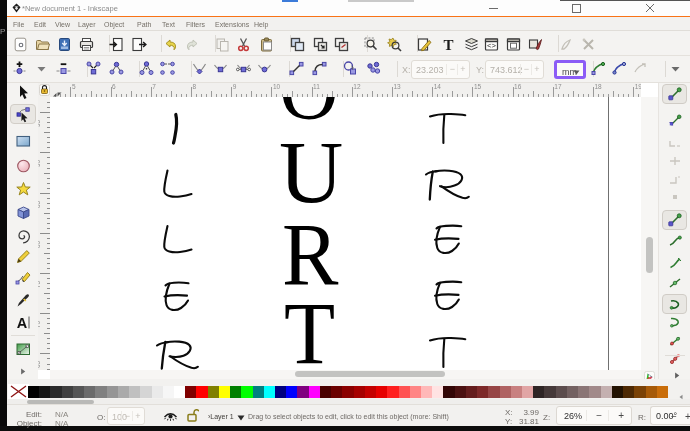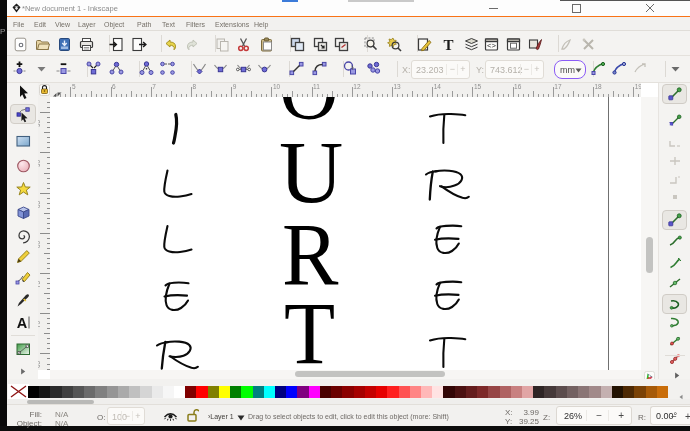--- a/index.html
+++ b/index.html
@@ -258,21 +258,21 @@
       <div style="position:absolute;right:3.5px;top:3px;font-size:9px;color:#c5c1ba;">+</div>
     </div>
 <div style="position:absolute;left:469px;top:9px;font-size:9px;color:#b5b1aa;">Y:</div>
 <div style="position:absolute;left:478px;top:4px;width:59px;height:19px;background:#fbfaf8;border:1px solid #e0dcd6;border-radius:3px;box-sizing:border-box;">
       <div style="position:absolute;left:4px;top:4px;font-size:9px;color:#b5b1aa;">743.612</div>
       <div style="position:absolute;right:22px;top:3px;bottom:3px;width:1px;background:#eceae6;"></div>
       <div style="position:absolute;right:11px;top:3px;bottom:3px;width:1px;background:#eceae6;"></div>
       <div style="position:absolute;right:14px;top:3px;font-size:9px;color:#c5c1ba;">−</div>
       <div style="position:absolute;right:3.5px;top:3px;font-size:9px;color:#c5c1ba;">+</div>
     </div>
-<div style="position:absolute;left:547px;top:4px;width:32px;height:19px;background:#fbfaf8;border:1px solid #8b5cf6;border-radius:8px;box-sizing:border-box;">
+<div style="position:absolute;left:547px;top:4px;width:32px;height:19px;background:#fbfaf8;border:3px solid #8b5cf6;border-radius:3px;box-sizing:border-box;">
       <div style="position:absolute;left:5px;top:4px;font-size:9px;color:#4a4a4a;">mm</div>
       <svg style="position:absolute;right:3px;top:7px;" width="7" height="5" viewBox="0 0 7 5">
         <path d="M0.5 0.5 L6.5 0.5 L3.5 4.5 Z" fill="#5a5a5a"></path>
       </svg>
     </div>
 <div class="vsep" style="left:586px;top:5px;height:16px;"></div>
 <svg style="position:absolute;left:583px;top:4px;" width="17" height="17" viewBox="0 0 17 17">
       <path d="M3 13 Q5 6 13.5 3.5" fill="none" stroke="#2e7d32" stroke-width="1.4"></path>
       <rect x="2" y="11.5" width="3" height="3" fill="#9a98e2" stroke="#4a47a8"></rect>
       <circle cx="13" cy="4" r="1.6" fill="#4caf50" stroke="#1b5e20"></circle>
@@ -786,21 +786,21 @@
   <div class="abs" style="left:0px;top:20px;width:683px;height:5px;background:#efeeec;">
     <div class="abs" style="left:20px;top:0.5px;width:67px;height:4px;background:#b9b9b7;border-radius:2px;"></div>
   </div>
 
   <svg class="abs" style="left:671px;top:15px;" width="6" height="6" viewBox="0 0 8 8">
       <path d="M6 1 L2 4 L6 7 Z" fill="#8a8a8a"></path>
     </svg>
 </div>
 
 <div id="statusbar" class="abs" style="left:7px;top:404px;width:683px;height:22px;background:#f2f1ef;border-top:1px solid #e2dfda;box-sizing:border-box;font-size:8px;color:#5f5c58;">
-<div style="position:absolute;left:13px;top:5px;width:22px;text-align:right;color:#6e6a66;">Fill:</div>
+<div style="position:absolute;left:13px;top:5px;width:22px;text-align:right;color:#6e6a66;">Edit:</div>
 <div style="position:absolute;left:4px;top:14px;width:31px;text-align:right;color:#6e6a66;">Object:</div>
 <div style="position:absolute;left:48px;top:5px;color:#8a8680;">N/A</div>
 <div style="position:absolute;left:48px;top:14px;color:#8a8680;">N/A</div>
 <div style="position:absolute;left:90px;top:8px;color:#6e6a66;">O:</div>
 <div style="position:absolute;left:100px;top:2px;width:38px;height:18px;background:#fbfaf8;border:1px solid #e0dcd6;border-radius:3px;box-sizing:border-box;">
       <div style="position:absolute;left:4px;top:4px;font-size:9px;color:#c0bcb5;">100</div>
       <div style="position:absolute;right:22px;top:3px;bottom:3px;width:1px;background:#eceae6;"></div>
       <div style="position:absolute;right:11px;top:3px;bottom:3px;width:1px;background:#eceae6;"></div>
       <div style="position:absolute;right:14px;top:3px;font-size:9px;color:#c5c1ba;">−</div>
       <div style="position:absolute;right:3.5px;top:3px;font-size:9px;color:#c5c1ba;">+</div>
@@ -815,21 +815,21 @@
       <path d="M8 6 V4.2 A2.6 2.6 0 0 1 12.9 3.2" fill="none" stroke="#8a7d1a" stroke-width="1.5"></path>
     </svg>
 <div style="position:absolute;left:201px;top:8px;color:#3f3c38;font-size:7px;">›Layer 1</div>
 <svg style="position:absolute;left:230px;top:10px;" width="8" height="6" viewBox="0 0 8 6">
       <path d="M0.5 0.5 L7.5 0.5 L4 5.5 Z" fill="#2a2a2a"></path>
     </svg>
 <div style="position:absolute;left:241px;top:8px;color:#6e6a66;font-size:7px;">Drag to select objects to edit, click to edit this object (more: Shift)</div>
 <div style="position:absolute;left:498px;top:3px;color:#6e6a66;">X:</div>
 <div style="position:absolute;left:498px;top:12px;color:#6e6a66;">Y:</div>
 <div style="position:absolute;left:506px;top:3px;width:26px;text-align:right;color:#6e6a66;">3.99</div>
-<div style="position:absolute;left:506px;top:12px;width:26px;text-align:right;color:#6e6a66;">39.25</div>
+<div style="position:absolute;left:506px;top:12px;width:26px;text-align:right;color:#6e6a66;">31.81</div>
 <div style="position:absolute;left:536px;top:8px;color:#6e6a66;">Z:</div>
 <div style="position:absolute;left:549px;top:1px;width:76px;height:19px;background:#fbfaf8;border:1px solid #dcd8d2;border-radius:3px;box-sizing:border-box;">
       <div style="position:absolute;left:7px;top:4px;font-size:9px;color:#2f2f2f;">26%</div>
       <div style="position:absolute;right:44px;top:3px;bottom:3px;width:1px;background:#eceae6;"></div>
       <div style="position:absolute;right:22px;top:3px;bottom:3px;width:1px;background:#eceae6;"></div>
       <div style="position:absolute;right:29px;top:3px;font-size:10px;color:#4a4a4a;">−</div>
       <div style="position:absolute;right:7px;top:3px;font-size:10px;color:#4a4a4a;">+</div>
     </div>
 <div style="position:absolute;left:631px;top:8px;color:#6e6a66;">R:</div>
 <div style="position:absolute;left:643px;top:1px;width:40px;height:19px;background:#fbfaf8;border:1px solid #dcd8d2;border-radius:3px 0 0 3px;border-right:none;box-sizing:border-box;">

